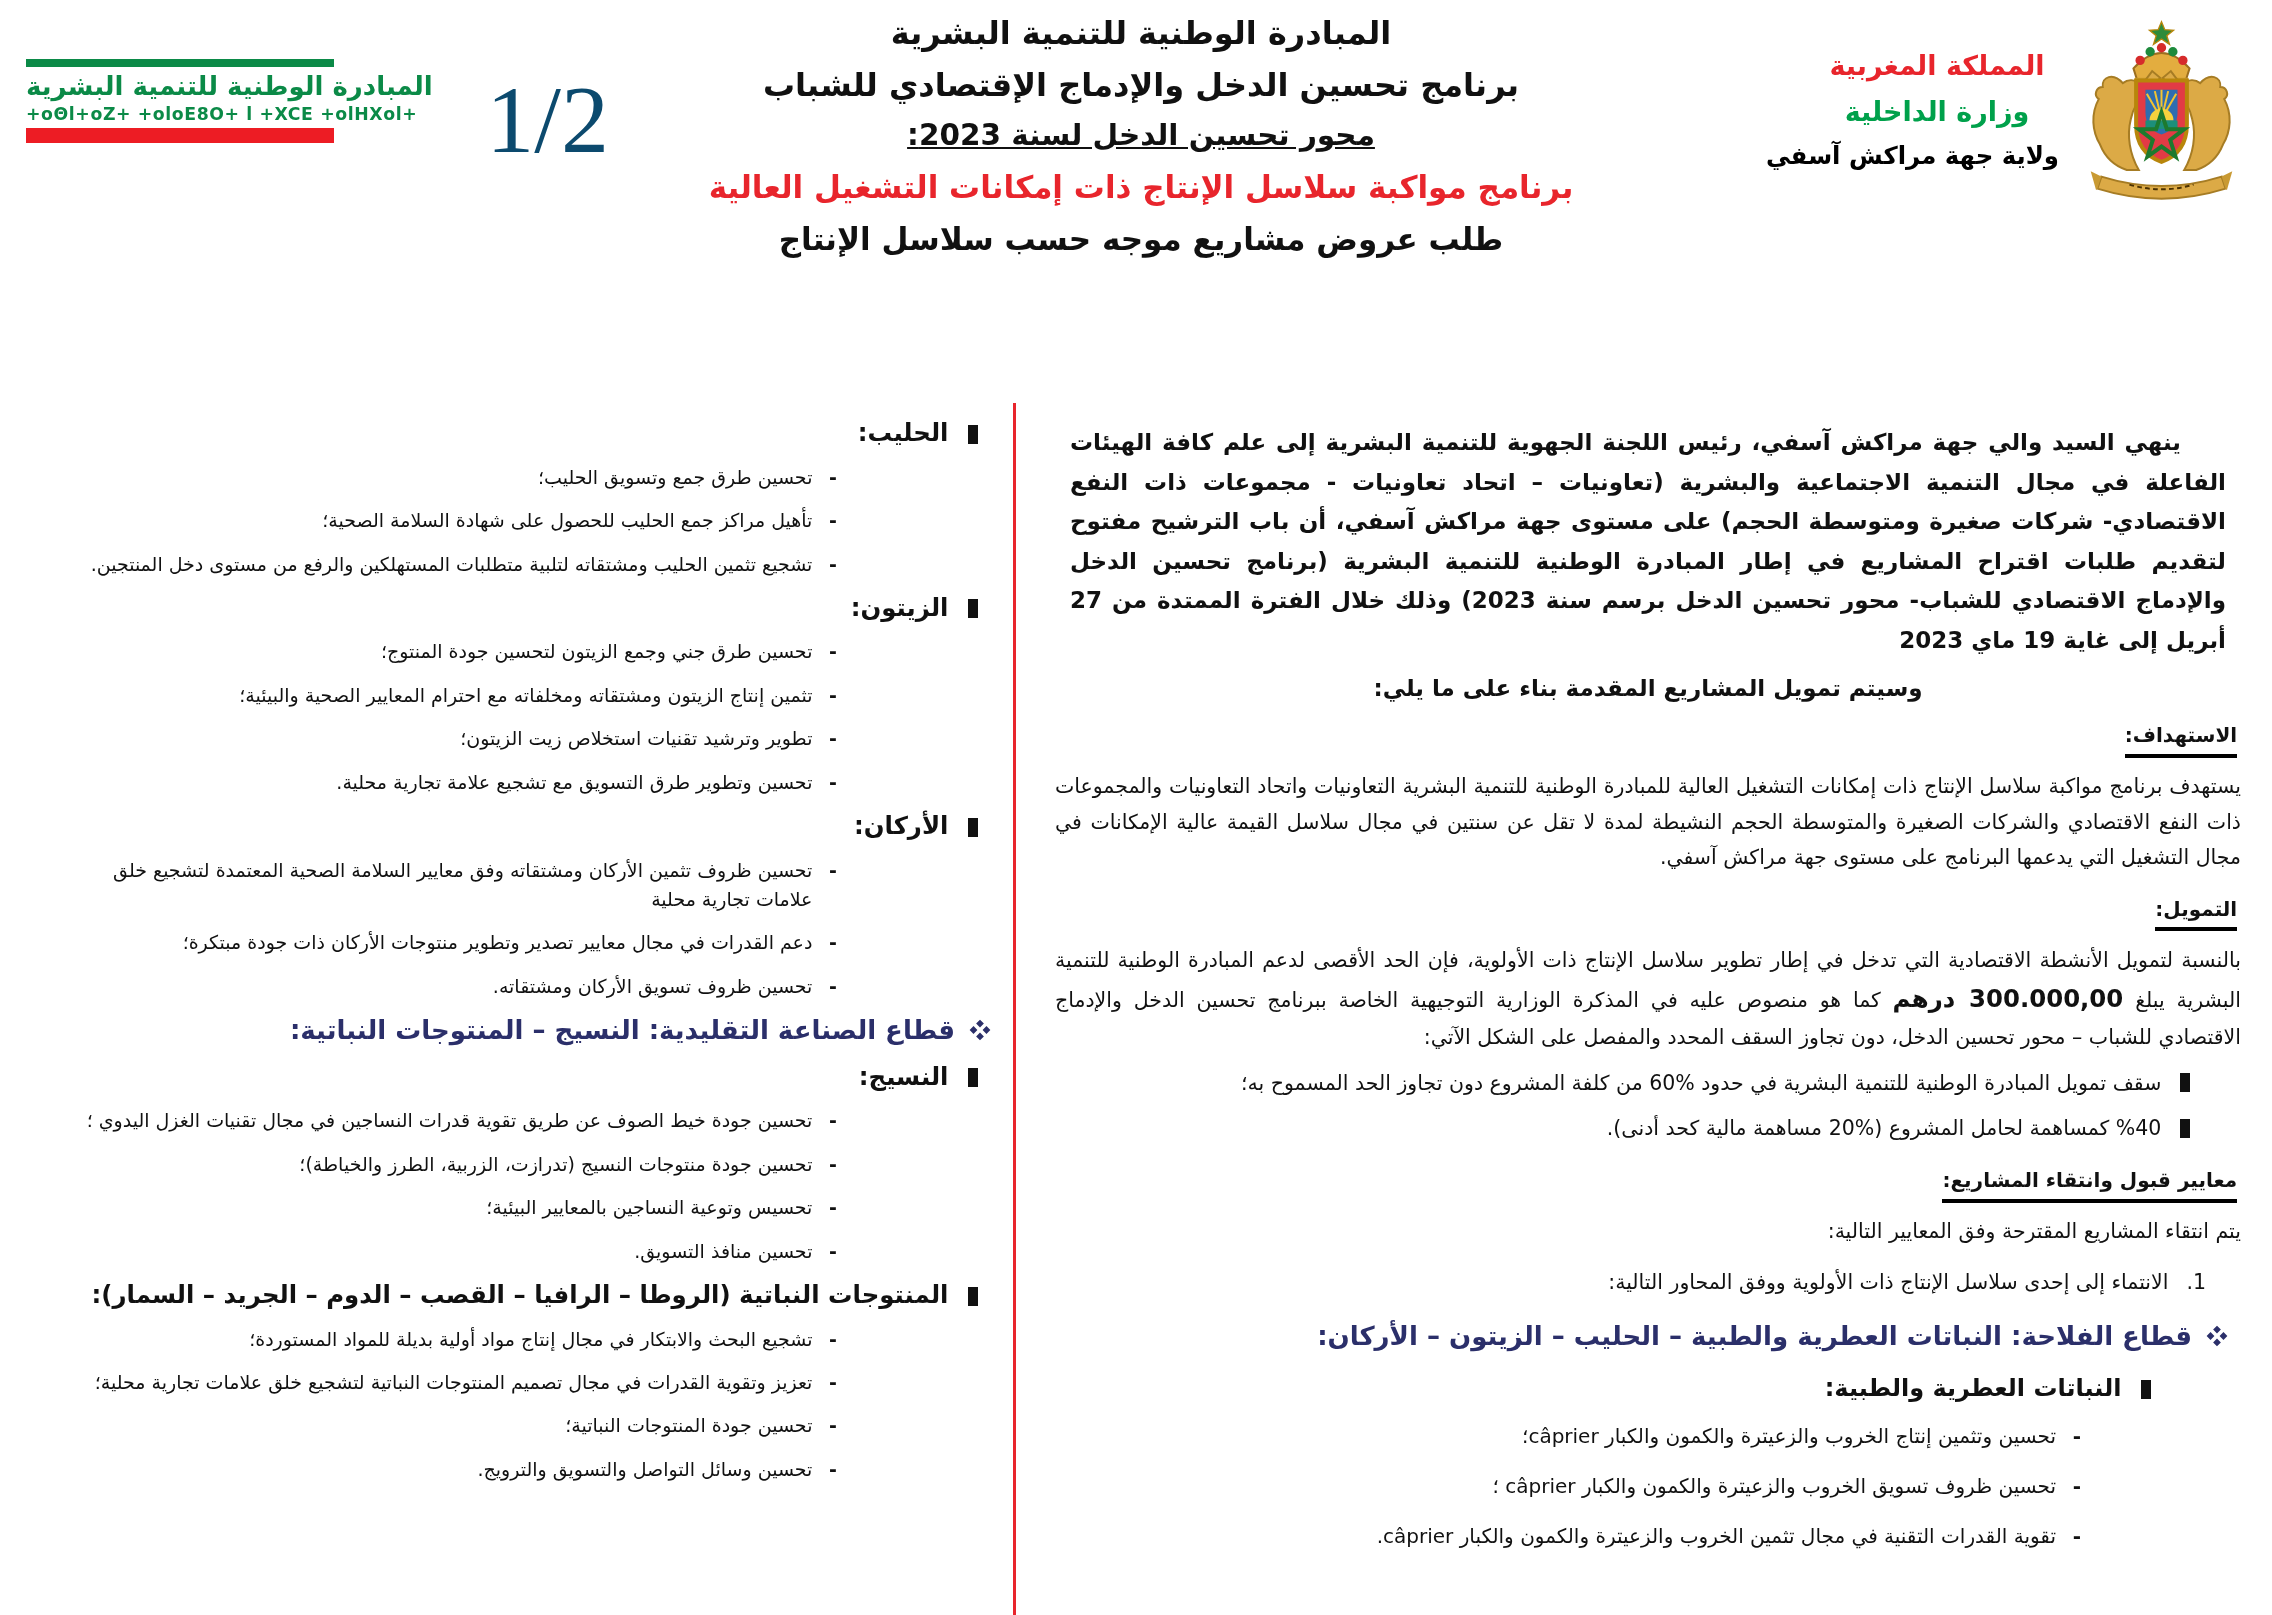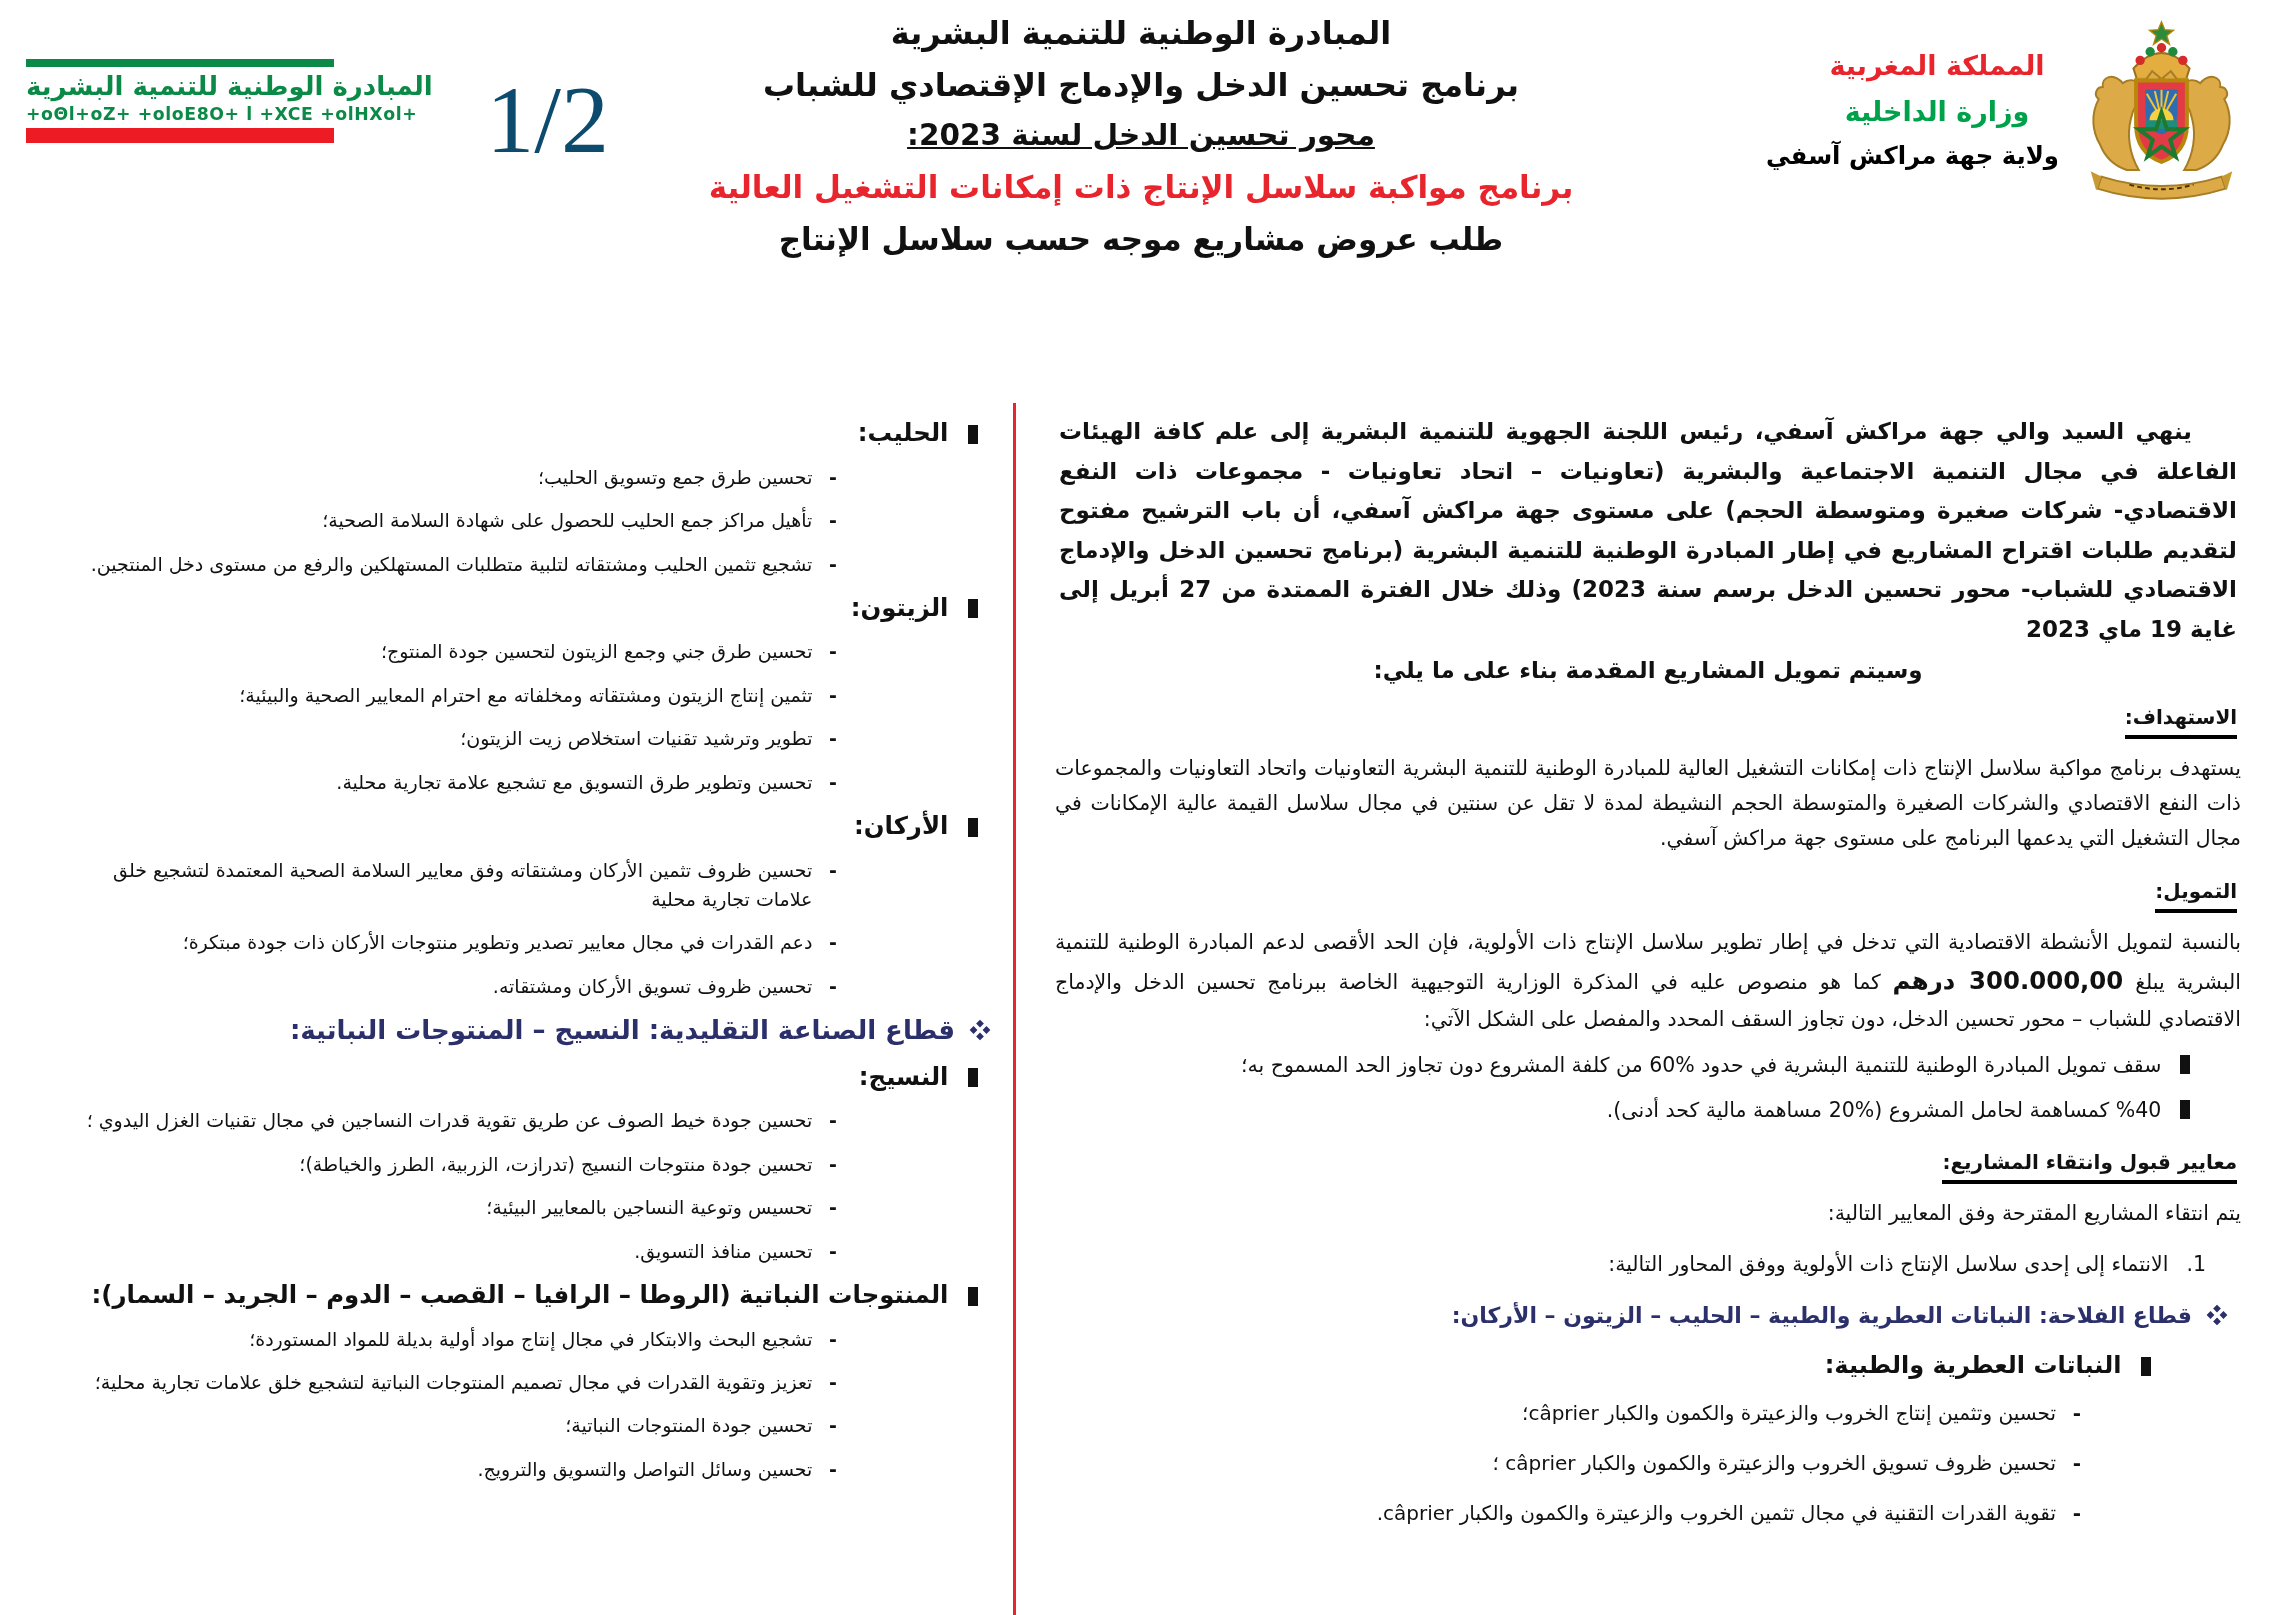--- a/index.html
+++ b/index.html
@@ -23,31 +23,31 @@
   .gov-kingdom{color:#e8252c;font-size:27px;margin-bottom:15.4px;}
   .gov-ministry{color:#00a14b;font-size:27px;margin-bottom:14px;}
   .gov-wilaya{color:#000;font-size:24.4px;white-space:nowrap;}
   .coat{position:absolute;left:2078px;top:19px;width:167px;height:187px;}
   
   .vdivider{position:absolute;left:1013px;top:403px;width:3.2px;height:1213px;background:#e8252c;}
   
   .col{position:absolute;top:408px;direction:rtl;text-align:right;}
   .right-col{left:1055px;width:1186px;}
   .left-col{left:61px;width:930px;}
-  .intro{font-size:23px;line-height:1.72;font-weight:bold;text-align:justify;text-indent:45px;margin:4px;}
+  .intro{font-size:23px;line-height:1.72;font-weight:bold;text-align:justify;text-indent:45px;margin:15px;}
   .intro-tail{font-size:23px;font-weight:bold;text-align:center;margin:7.7px 0 0;}
   .rhead{font-size:20px;font-weight:bold;margin:22px 3.8px 22px 0;}
   .hu{border-bottom:4.5px solid #000;padding-bottom:6.4px;}
   .bodytxt{font-size:20.5px;line-height:1.72;text-align:justify;margin:0;}
   .amount{font-size:24.4px;font-weight:bold;}
   .sqb{display:inline-block;width:9.6px;height:19px;background:#111;flex:0 0 auto;margin-top:6.4px;}
   .sq-item{display:flex;gap:19px;align-items:flex-start;font-size:20.5px;line-height:1.65;margin:11.5px 51px 0 0;}
   .num-item{display:flex;gap:18px;font-size:20.5px;line-height:1.6;margin:16.7px 35px 0 0;}
   .num-marker{flex:0 0 auto;}
-  .sector{display:flex;gap:14px;align-items:center;color:#2b2f6a;font-weight:bold;font-size:22px;margin:22px 13px 8px 0;}
+  .sector{display:flex;gap:14px;align-items:center;color:#2b2f6a;font-weight:bold;font-size:26px;margin:22px 13px 8px 0;}
   .subhead{display:flex;gap:20px;align-items:flex-start;font-weight:bold;font-size:24px;margin:23px 90px 0 0;}
   .dash-item{display:flex;gap:16.7px;align-items:flex-start;font-size:20px;line-height:1.55;margin:19px 160px 0 0;}
   .dash{flex:0 0 auto;font-weight:bold;}
   
   .left-col .subhead{margin:10.3px 13px 15.4px 0;font-size:24.4px;}
   .left-col .dash-item{margin:0 154px 14px 0;font-size:19px;}
   .left-col .sector{margin:11.5px 0 16.7px 0;font-size:26px;}
   .diamond-icon{flex:0 0 auto;}
 </style>
 </head>

